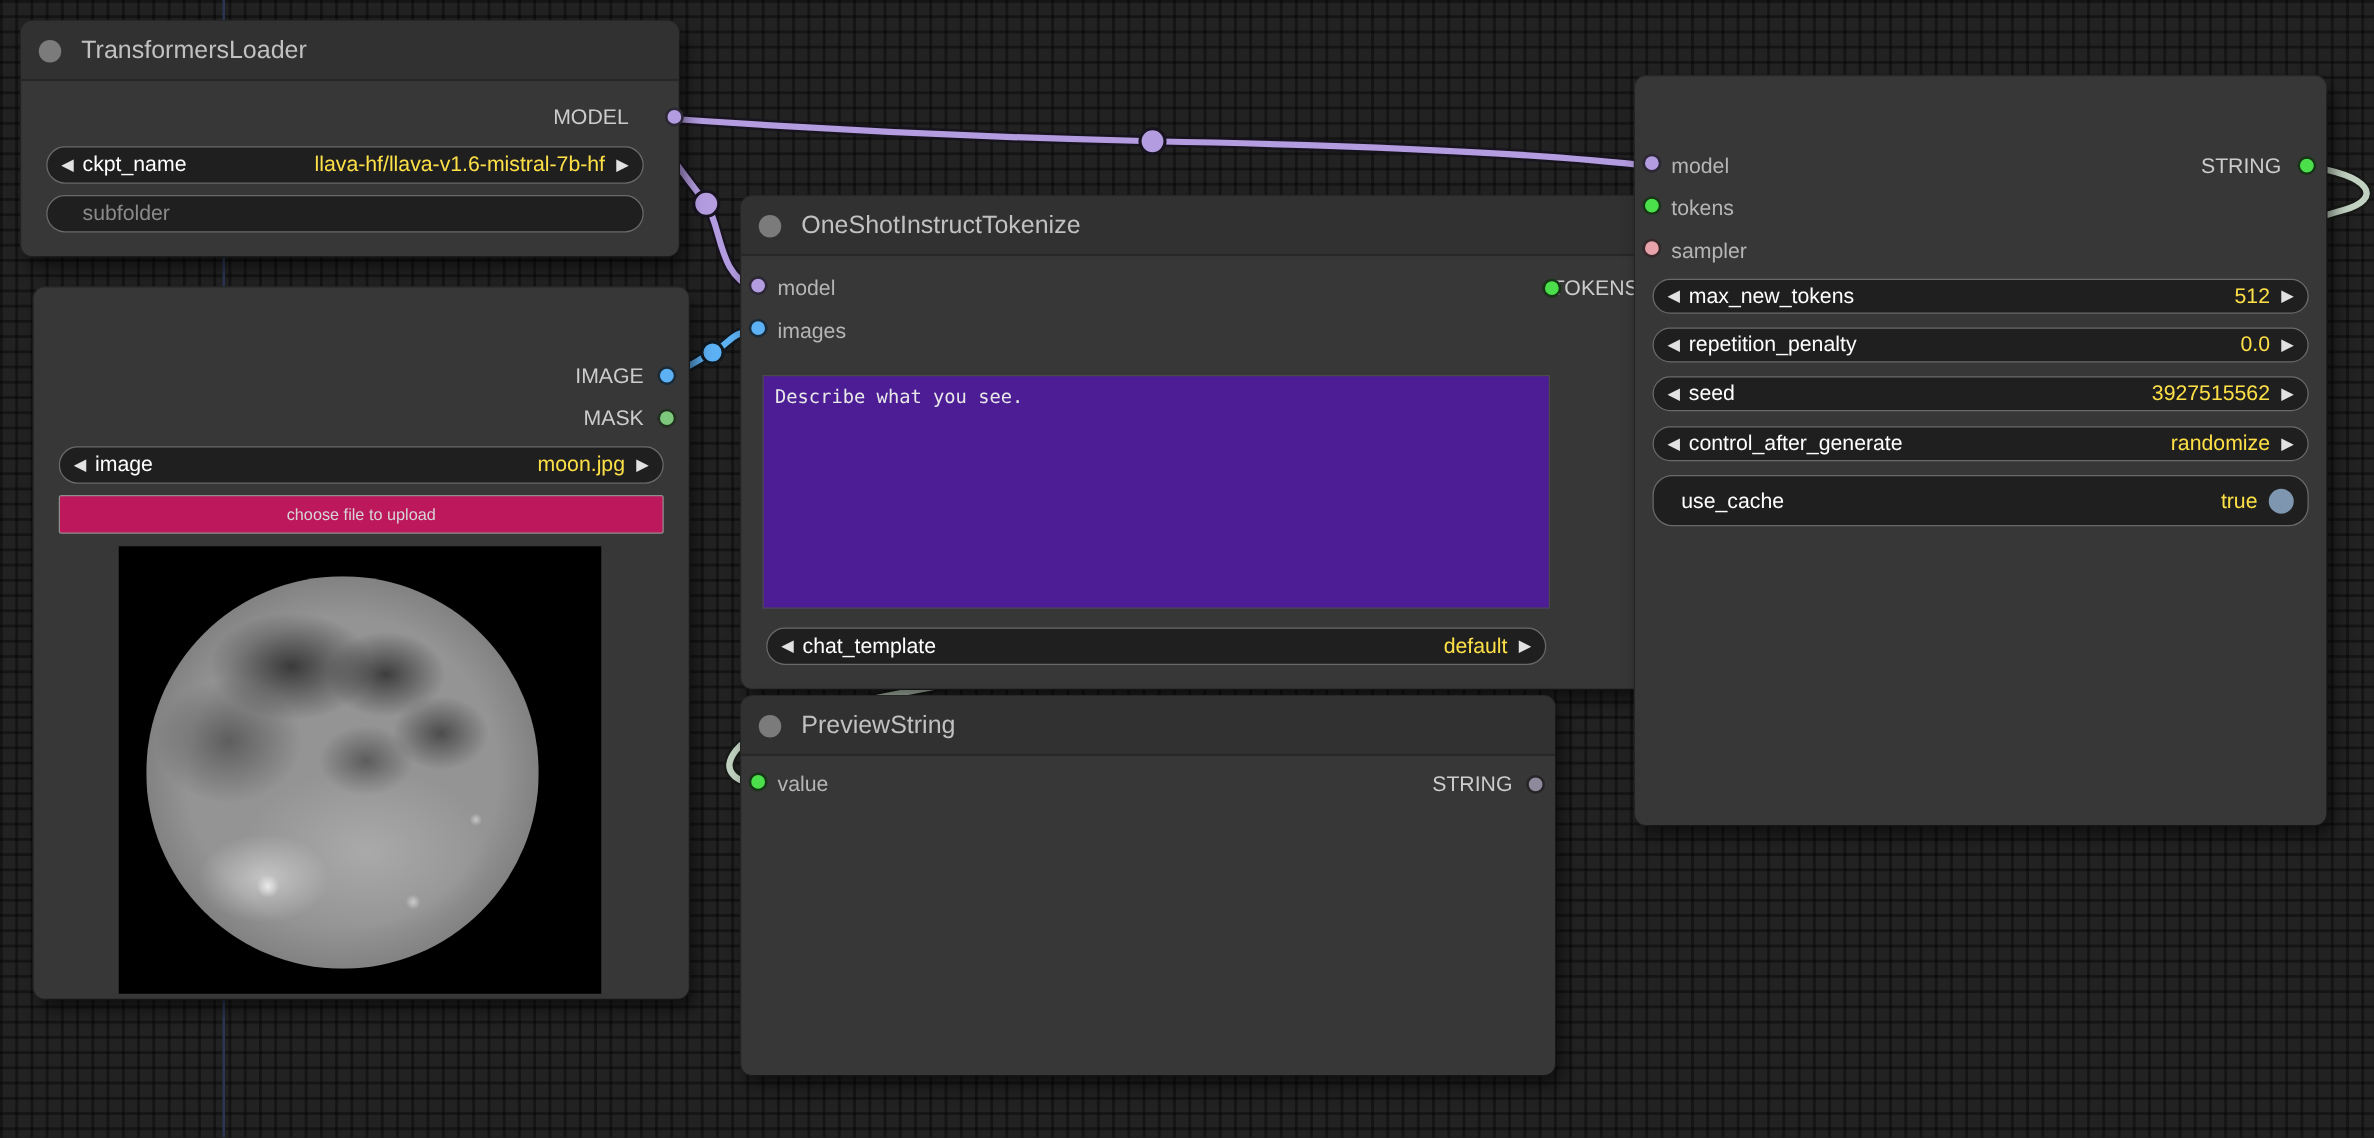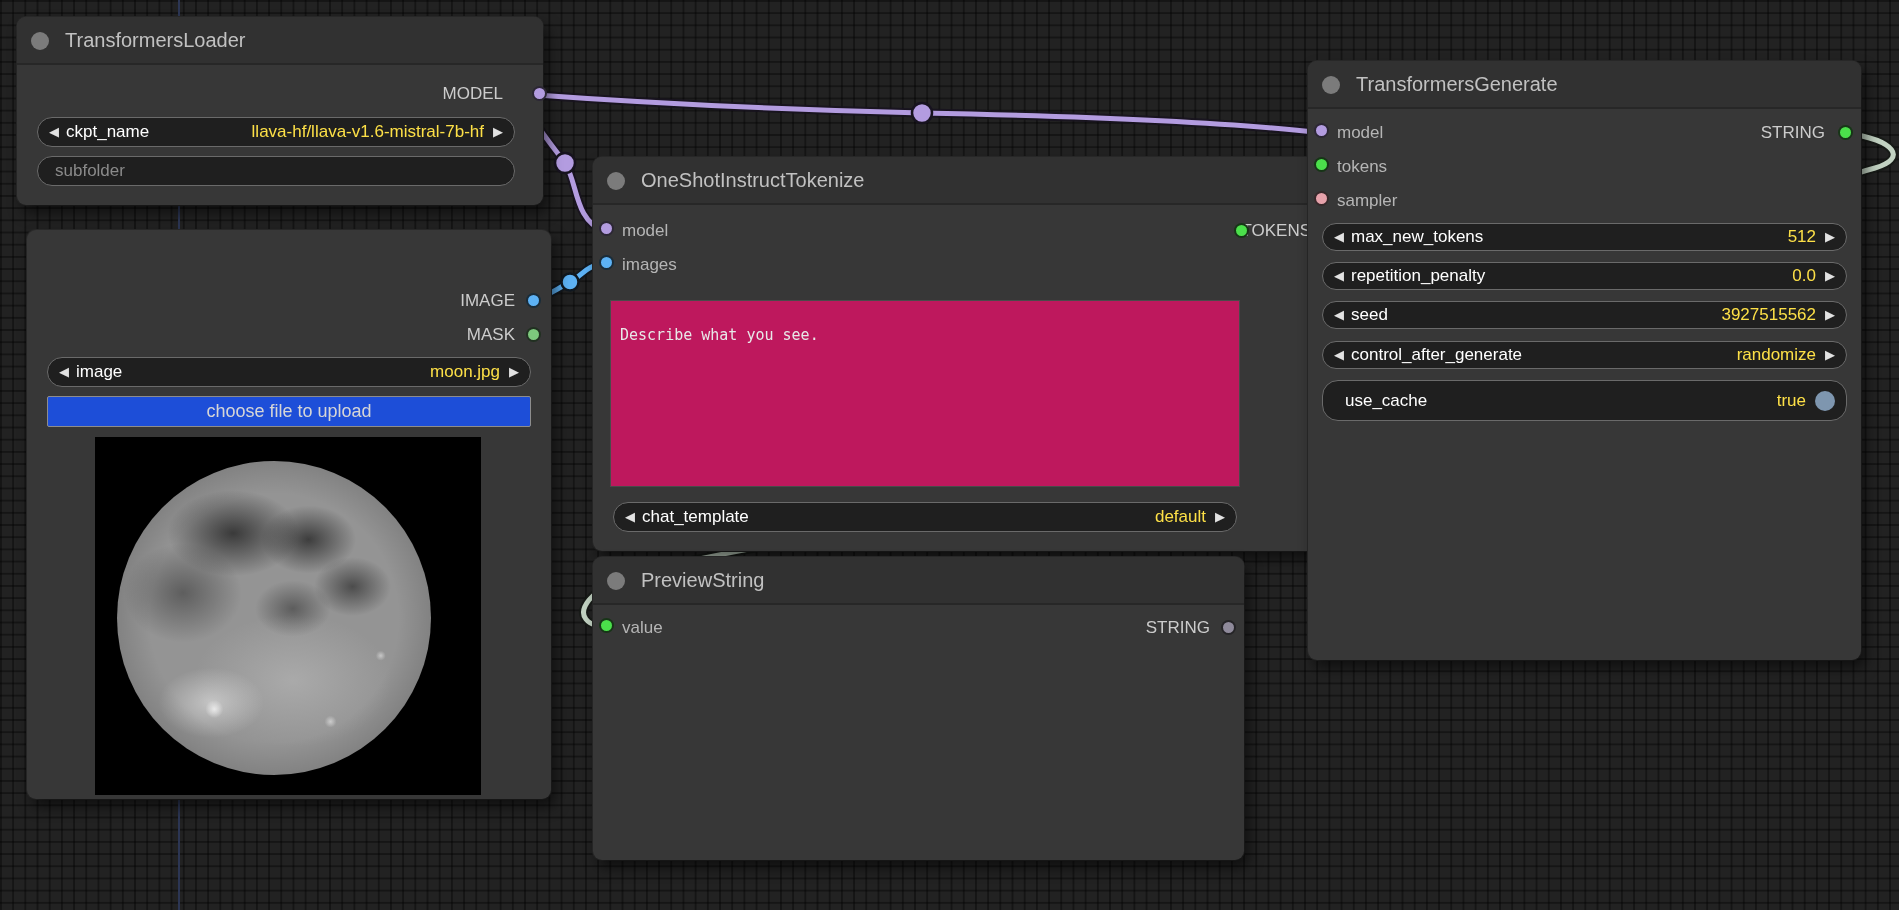--- a/index.html
+++ b/index.html
@@ -37,29 +37,29 @@
 
   .widget { position:absolute; height:30px; background:#1f1f1f;
     border:1.5px solid #6a6a6a; border-radius:16px; display:flex; align-items:center;
     padding:0 11px; font-size:17px; }
   .widget .warr { color:#e2e2e2; font-size:13px; line-height:30px; flex:0 0 auto; }
   .widget .wlabel { color:#ffffff; margin-left:7px; flex:0 0 auto; }
   .widget .wvalue { color:#fde047; margin-left:auto; margin-right:9px; flex:0 0 auto; }
   .widget.noarrow .wlabel { margin-left:11px; }
   .widget .toggle { width:20px; height:20px; border-radius:50%; background:#7e96af;
     flex:0 0 auto; }
-  .widget .placeholder { color:#8a8a8a; margin-left:6px; }
-
-  .upload-btn { position:absolute; height:31px; background:#1d4ed8;
-    border:1px solid #8d8d8d; border-radius:2px; color:#d6d6d6; font-size:18px;
+  .widget .placeholder { color:#8a8a8a; margin-left:17px; }
+
+  .upload-btn { position:absolute; height:31px; background:#be185d;
+    border:1px solid #8d8d8d; border-radius:2px; color:#d6d6d6; font-size:13px;
     text-align:center; line-height:29px; }
 
-  .prompt-area { position:absolute; background:#be185d; border:1px solid #4a4a4a;
+  .prompt-area { position:absolute; background:#4c1d95; border:1px solid #4a4a4a;
     font-family:"DejaVu Sans Mono", monospace; font-size:15px; color:#e8e8e8;
-    padding:25px 9px; }
+    padding:7px 9px; }
 
   .img-preview { position:absolute; background:#000; }
   .moon { position:absolute; left:22px; top:24px; width:314px; height:314px;
     border-radius:50%;
     background:
       radial-gradient(circle at 50% 50%, rgba(0,0,0,0) 56%, rgba(0,0,0,0.25) 86%, rgba(0,0,0,0.6) 100%),
       radial-gradient(ellipse 24% 16% at 30% 77%, rgba(235,235,235,0.55), transparent 70%),
       radial-gradient(ellipse 42% 28% at 56% 70%, rgba(205,205,205,0.38), transparent 75%),
       radial-gradient(ellipse 29% 19% at 37% 23%, rgba(42,42,42,0.85), transparent 72%),
       radial-gradient(ellipse 21% 15% at 61% 25%, rgba(46,46,46,0.85), transparent 72%),
@@ -162,24 +162,20 @@
       <div class="tdot"></div>
       <div class="ttext">PreviewString</div>
     </div>
     <div class="sdot dot-green" style="left:6px; top:61px;"></div>
     <div class="slot in" style="left:29px; top:61px; width:140px;">value</div>
     <div class="slot out" style="right:34px; top:61px; width:140px;">STRING</div>
     <div class="sdot dot-gray" style="left:628px; top:63px;"></div>
   </div>
 
   <div class="node" style="left:1308px; top:61px; width:553px; height:599px;">
-    <div class="ntitle">
-      <div class="tdot"></div>
-      <div class="ttext">TransformersGenerate</div>
-    </div>
     <div class="sdot dot-purple" style="left:6px; top:62px;"></div>
     <div class="slot in" style="left:29px; top:62px; width:140px;">model</div>
     <div class="sdot dot-green" style="left:6px; top:96px;"></div>
     <div class="slot in" style="left:29px; top:96px; width:140px;">tokens</div>
     <div class="sdot dot-pink" style="left:6px; top:130px;"></div>
     <div class="slot in" style="left:29px; top:130px; width:140px;">sampler</div>
     <div class="slot out" style="right:36px; top:62px; width:140px;">STRING</div>
     <div class="sdot dot-green" style="left:530px; top:64px;"></div>
 
     <div class="widget" style="left:14px; top:162px; width:525px; height:28px;">

